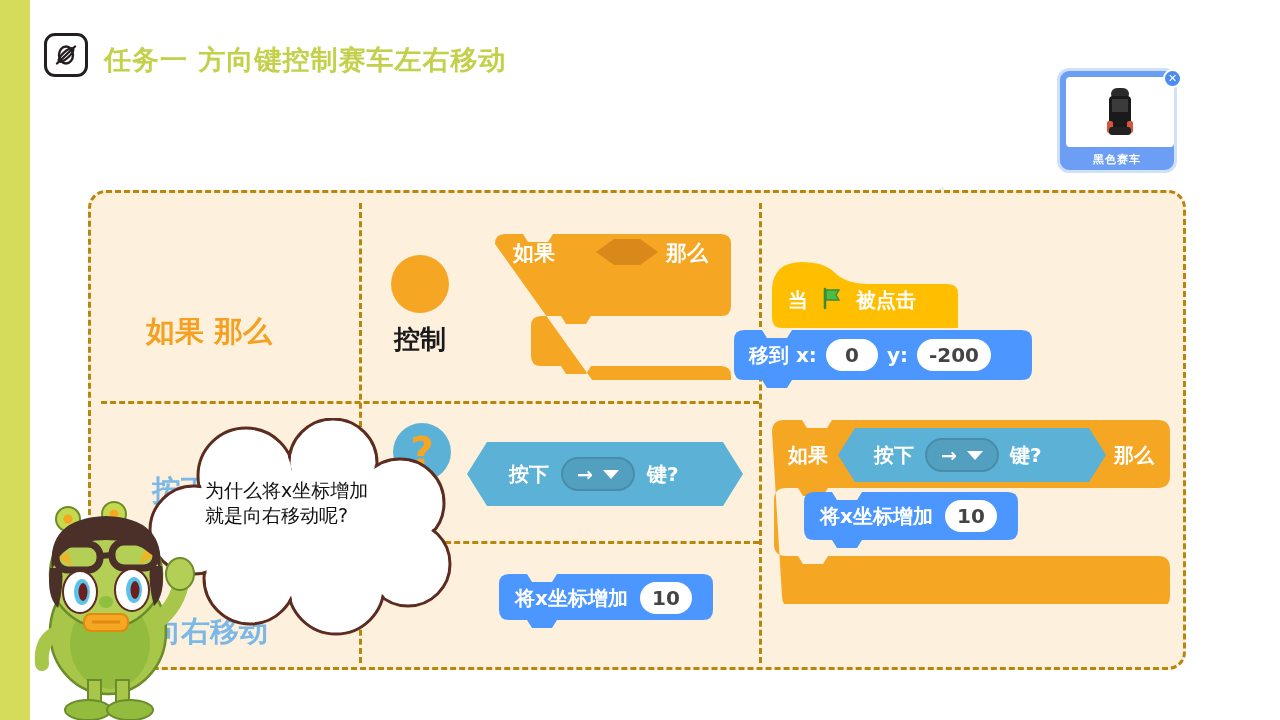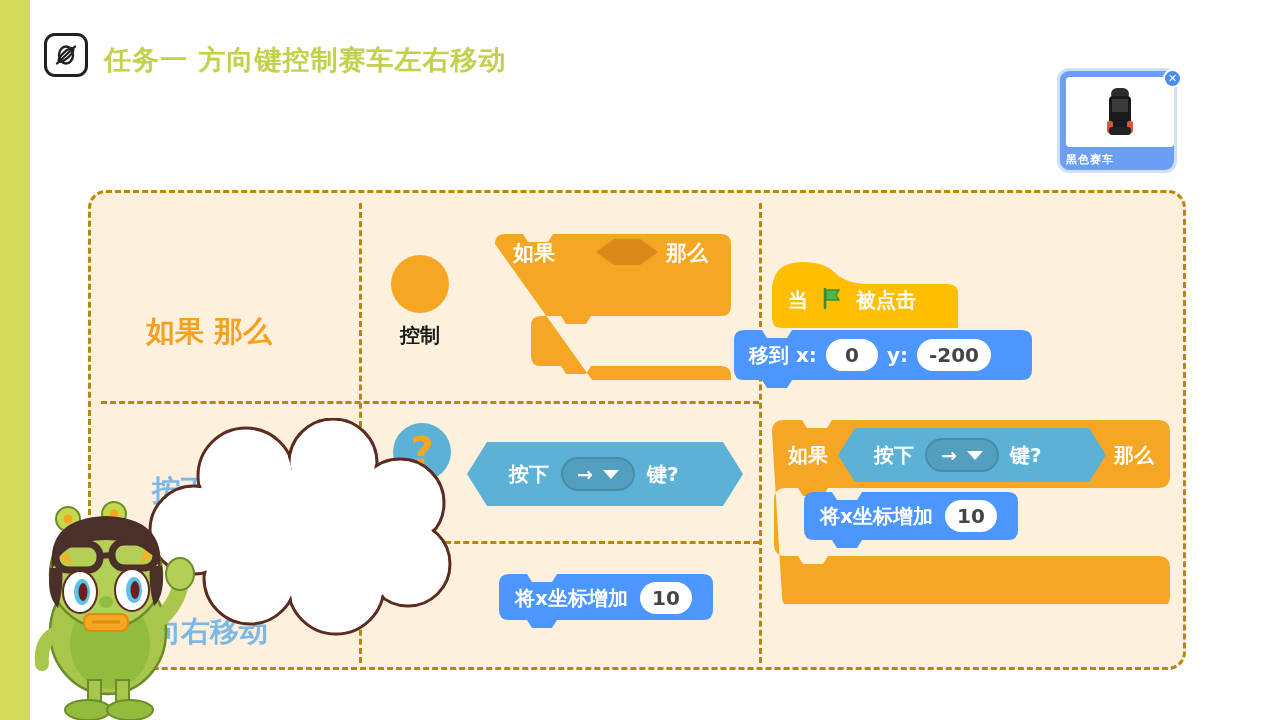--- a/index.html
+++ b/index.html
@@ -45,21 +45,21 @@
   .sprite-card {
     position: absolute; left: 1057px; top: 68px; width: 120px; height: 105px;
     background: #6c9ef5; border: 3px solid #cfe0fb; border-radius: 12px;
     padding: 6px 6px 0 6px;
   }
   .sprite-thumb {
     position: relative; width: 108px; height: 70px; background: #ffffff;
     border-radius: 4px; display: flex; align-items: center; justify-content: center;
   }
   .sprite-name {
-    color: #ffffff; font-size: 11px; font-weight: bold;
+    text-align: center; color: #ffffff; font-size: 11px; font-weight: bold;
     line-height: 26px; letter-spacing: 1px;
   }
   .sprite-close {
     position: absolute; right: -8px; top: -8px; width: 19px; height: 19px;
     background: #4c8cf0; border: 2px solid #ffffff; border-radius: 50%;
     color: #ffffff; font-size: 11px; font-weight: bold;
     display: flex; align-items: center; justify-content: center;
   }
 
   
@@ -86,21 +86,21 @@
 
   
   .lbl { position: absolute; font-size: 29px; font-weight: bold; white-space: nowrap; margin-top: 28px; }
   .lbl-orange { color: #f5a020; }
   .lbl-blue   { color: #7bb8e8; }
 
   
   .cat { position: absolute; text-align: center; }
   .cat-dot { width: 58px; height: 58px; border-radius: 50%; margin: 0 auto;
              display:flex; align-items:center; justify-content:center; }
-  .cat-name { margin-top: 9px; font-size: 20px; font-weight: bold; color: #1a1a1a; }
+  .cat-name { margin-top: 9px; font-size: 26px; font-weight: bold; color: #1a1a1a; }
 
   
   .blk-text { color: #ffffff; font-size: 20px; font-weight: bold; white-space: nowrap; }
   .oval {
     background: #ffffff; border-radius: 16px; height: 32px; min-width: 52px;
     display: flex; align-items: center; justify-content: center;
     color: #444; font-size: 20px; font-weight: bold; padding: 0 12px;
   }
   .inner-oval {
     background: rgba(0,0,0,0.10); border: 2px solid rgba(0,0,0,0.12);
@@ -308,20 +308,21 @@
         <circle cx="272" cy="85" r="42"></circle>
         <circle cx="280" cy="146" r="40"></circle>
         <circle cx="208" cy="168" r="46"></circle>
         <circle cx="122" cy="160" r="44"></circle>
         <circle cx="66" cy="112" r="42"></circle>
         <circle cx="152" cy="110" r="58"></circle>
         <circle cx="226" cy="112" r="54"></circle>
       </g>
     </svg>
   </div>
+  <div class="bubble-text">为什么将x坐标增加就是向右移动呢?</div>
 
   <div style="position:absolute; left:28px; top:492px;">
     <svg width="175" height="228" viewBox="0 0 175 228">
 
       <path d="M38 62 q-4 -22 4 -34" stroke="#8fbf3f" stroke-width="6" fill="none"></path>
       <path d="M78 55 q2 -24 10 -34" stroke="#8fbf3f" stroke-width="6" fill="none"></path>
       <circle cx="40" cy="27" r="12" fill="#c5d94f" stroke="#6b8c2a" stroke-width="2"></circle>
       <circle cx="40" cy="27" r="4.5" fill="#f5a623"></circle>
       <circle cx="86" cy="22" r="12" fill="#c5d94f" stroke="#6b8c2a" stroke-width="2"></circle>
       <circle cx="86" cy="22" r="4.5" fill="#f5a623"></circle>

